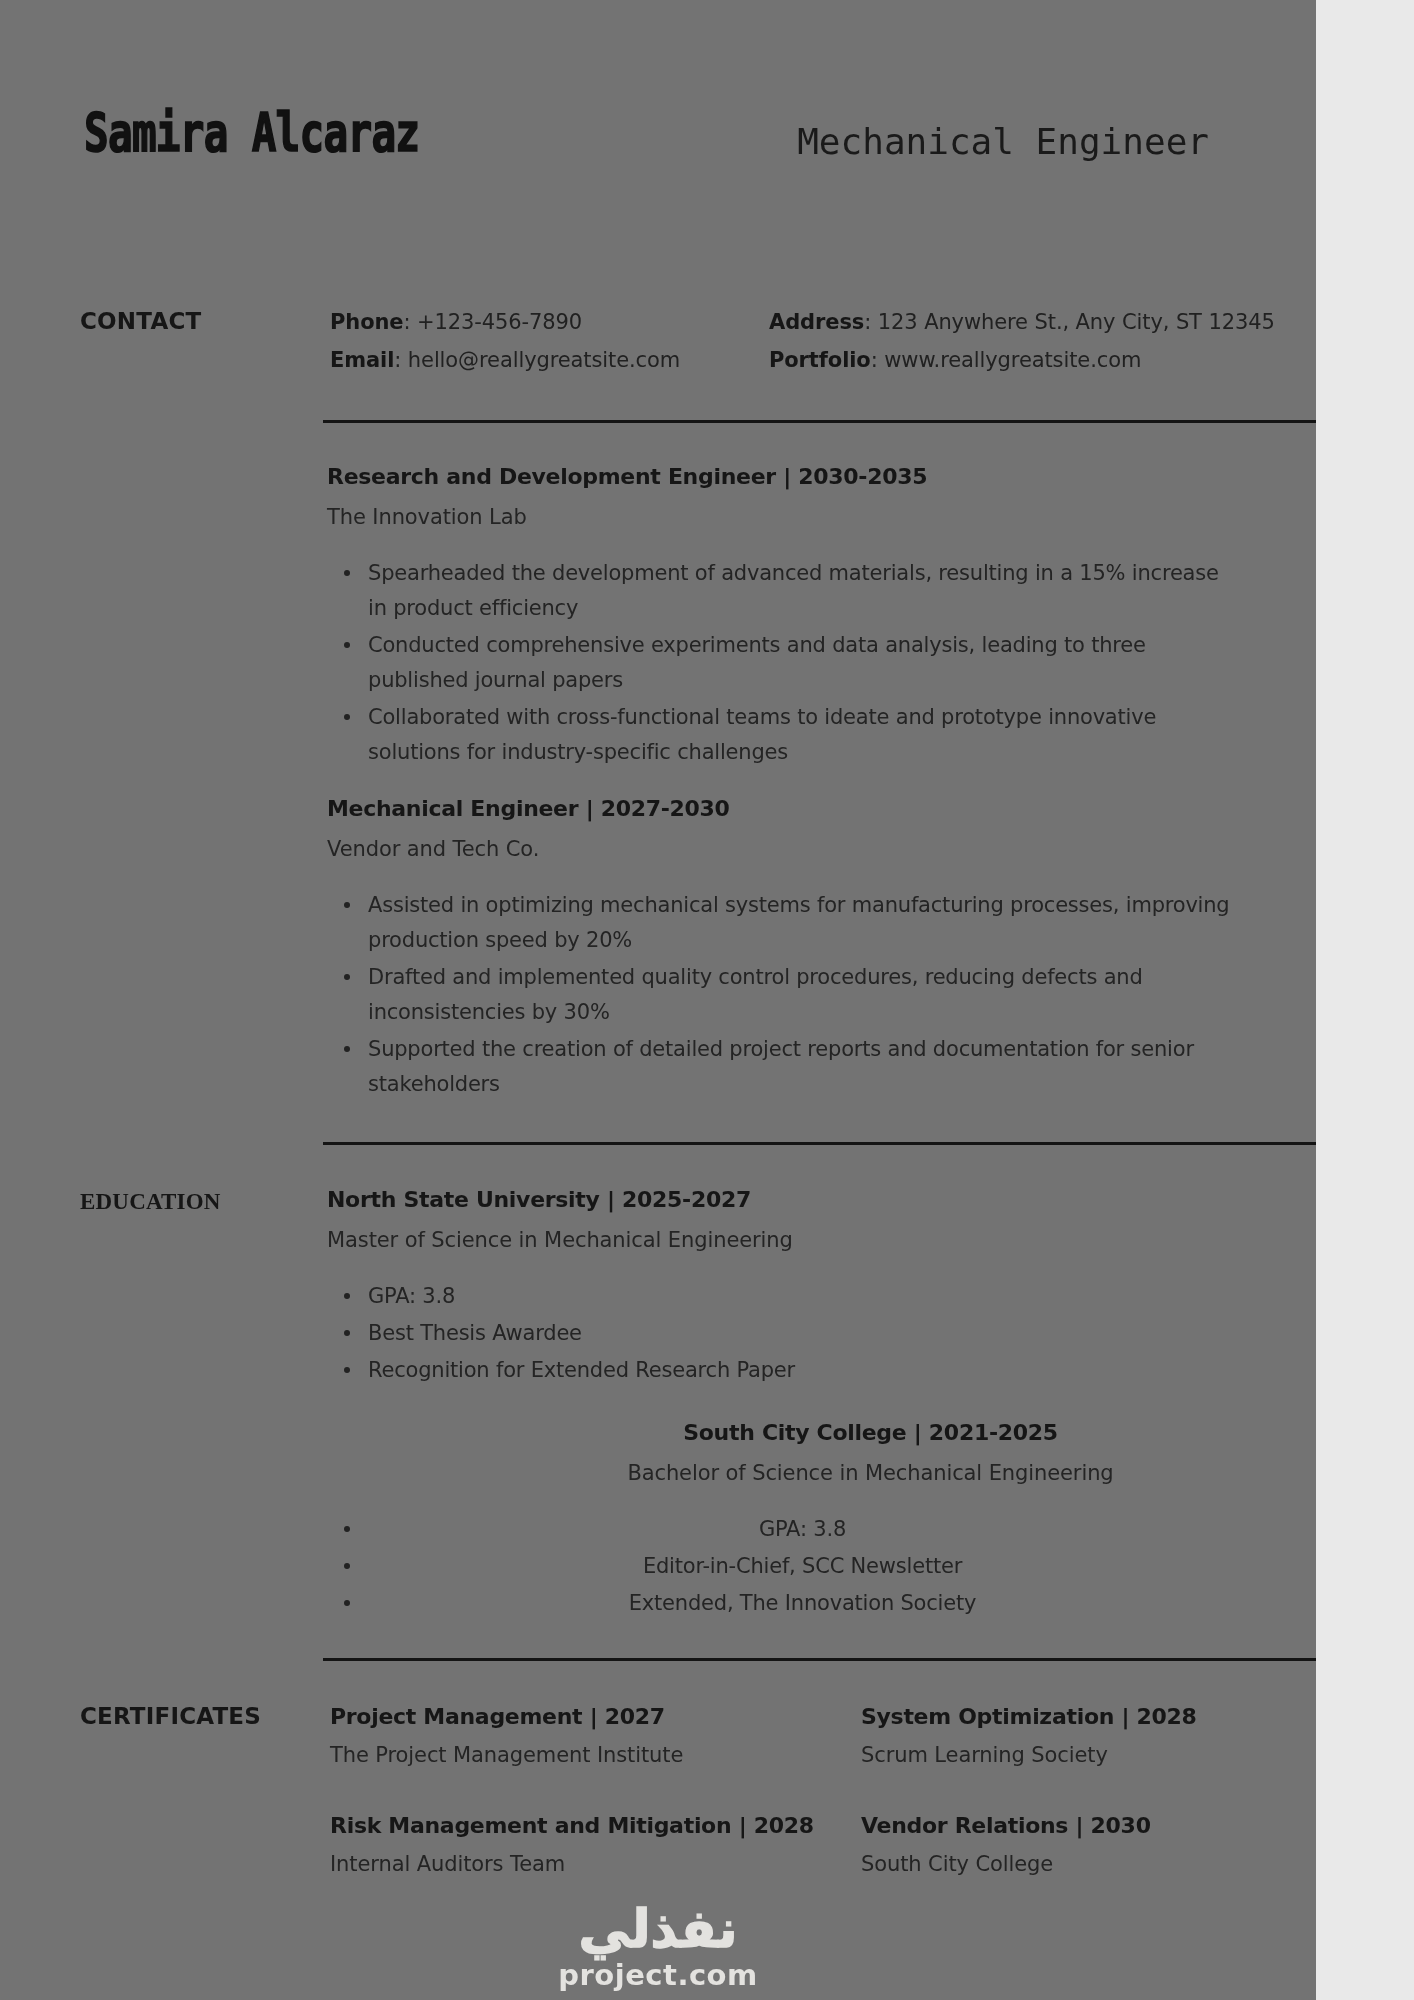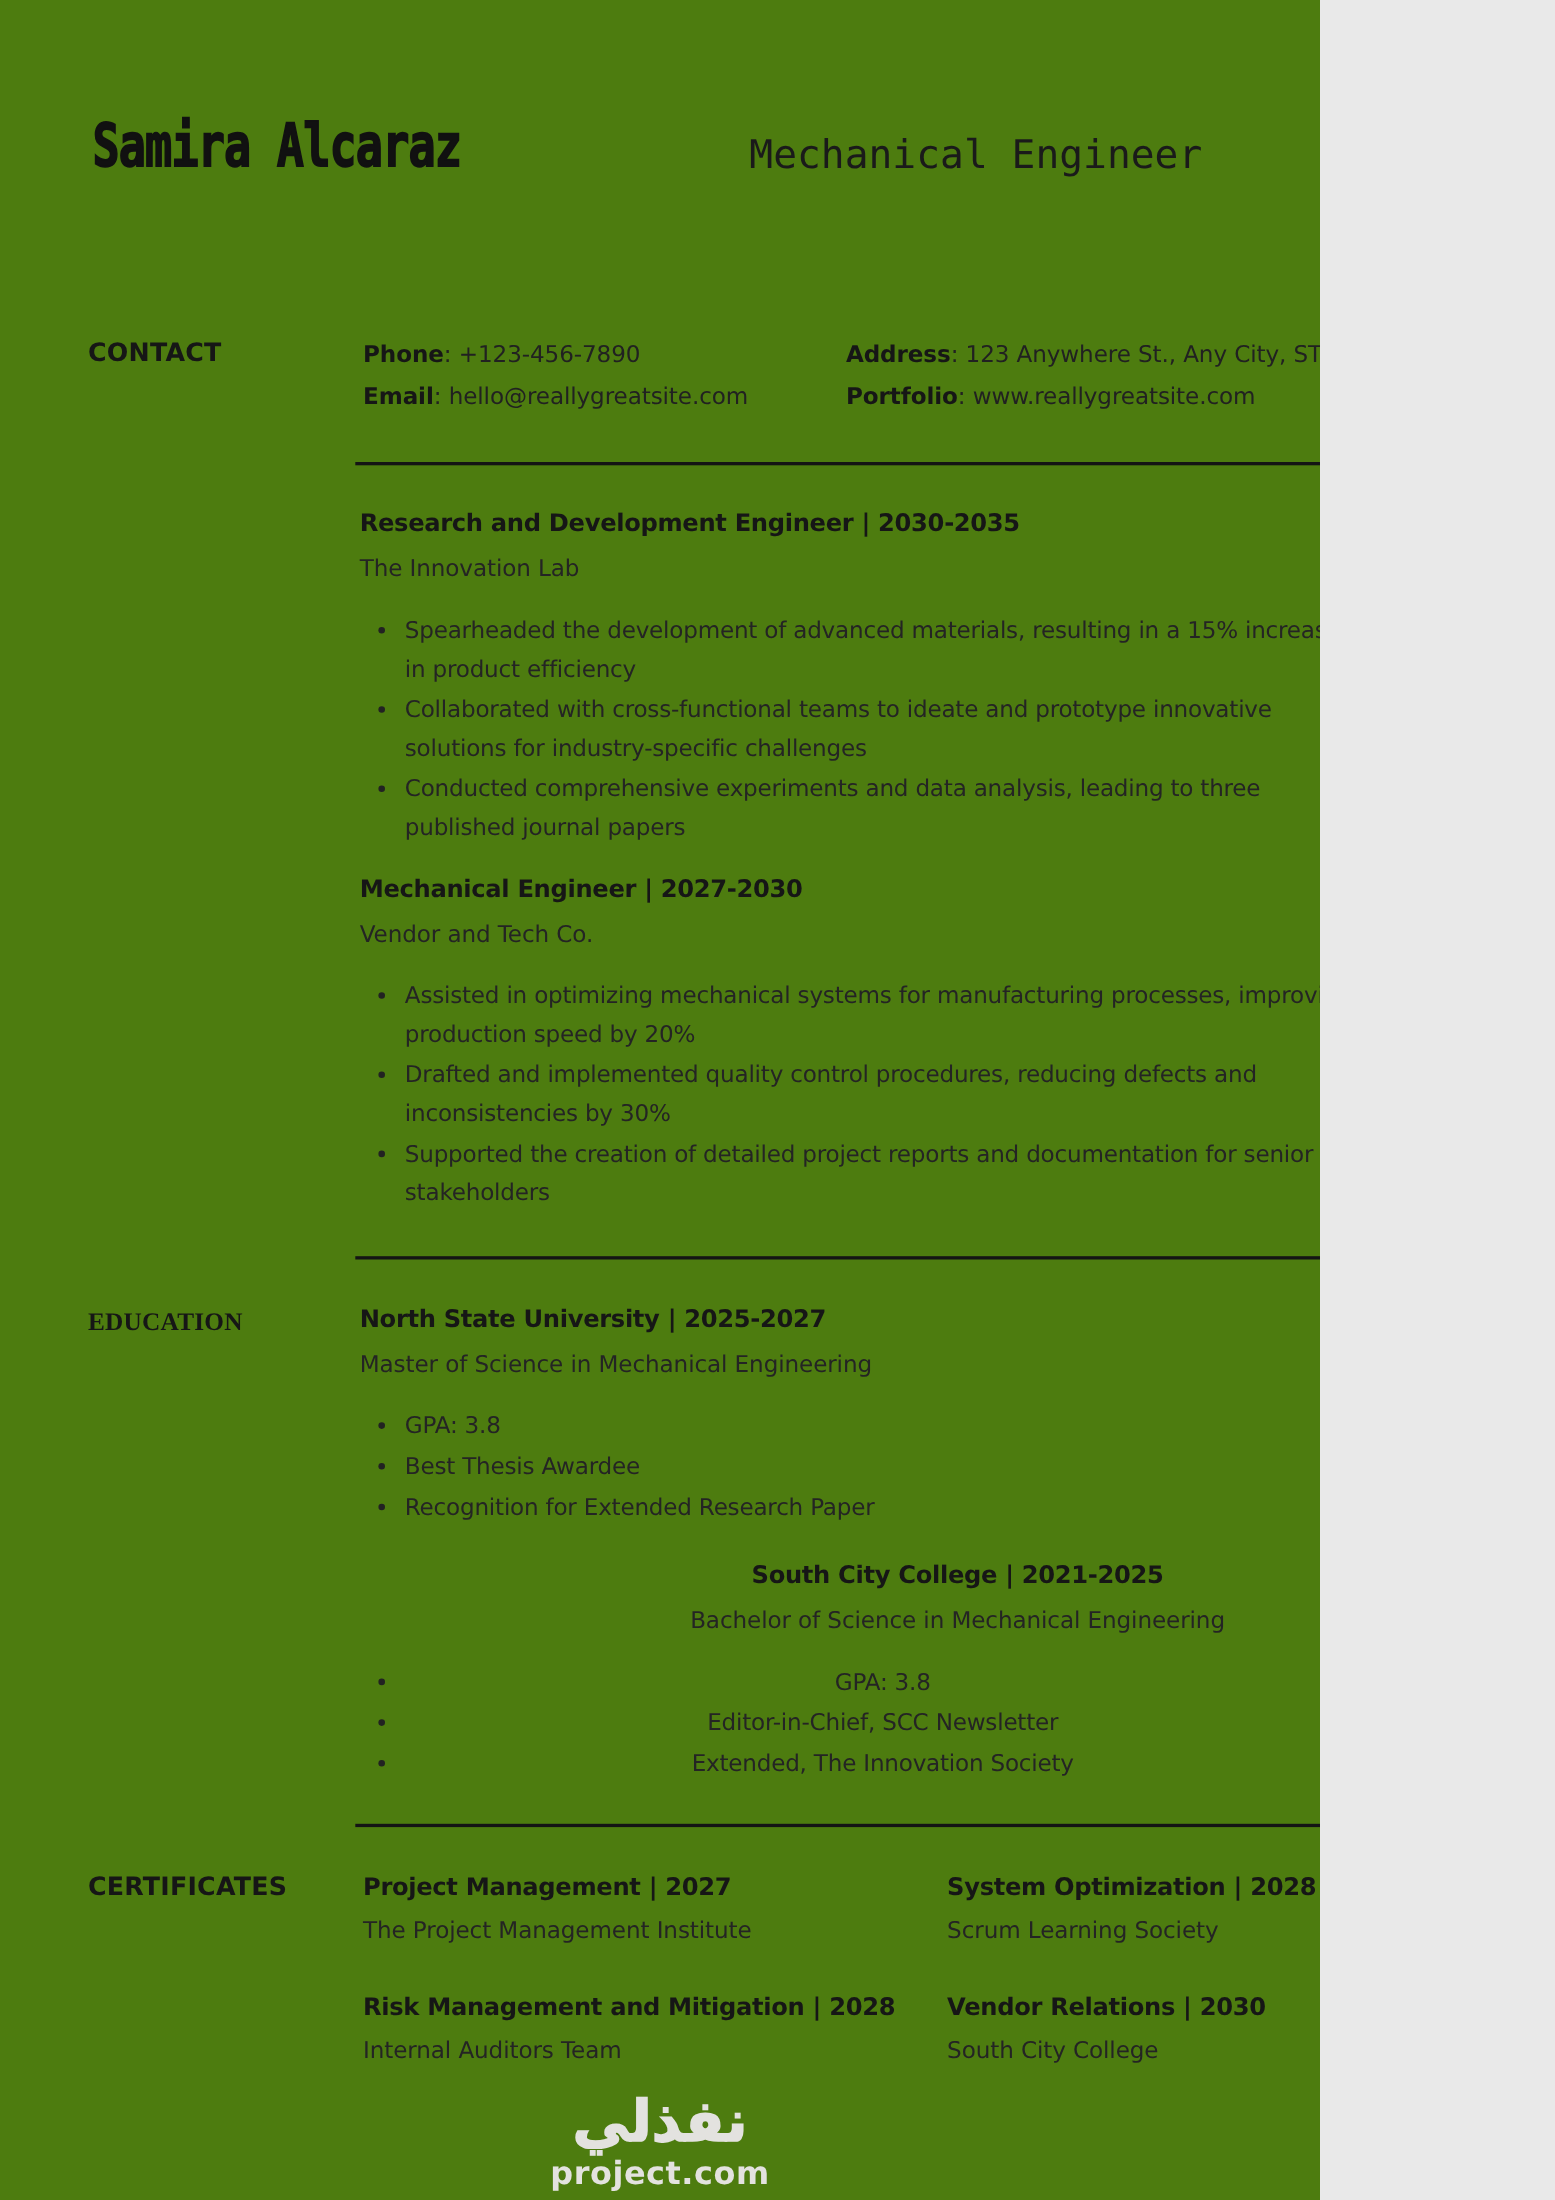--- a/index.html
+++ b/index.html
@@ -1,19 +1,19 @@
 <!DOCTYPE html>
 <html><head>
 <meta charset="utf-8">
 <style>
   html,body{margin:0;padding:0;background:#e9e9e9;}
   .page{
     position:relative;
-    width:1200px;height:2000px;
-    background:#4d7c0f;
+    width:1316px;height:2000px;
+    background:#737373;
     font-family:"DejaVu Sans", sans-serif;
     color:#212121;
     overflow:hidden;
   }
   
   .name{
     position:absolute;left:84px;top:106px;
     font-family:"DejaVu Sans Mono", monospace;
     font-size:54px;line-height:54px;font-weight:bold;
     color:#111;
@@ -128,22 +128,22 @@
 
   <div class="rule rule1"></div>
 
   <div class="content blk-exp">
 
     <div>
       <div class="h">Research and Development Engineer | 2030-2035</div>
       <div class="sub">The Innovation Lab</div>
       <ul class="bullets">
         <li><span class="dot"></span><span>Spearheaded the development of advanced materials, resulting in a 15% increase in product efficiency</span></li>
+        <li><span class="dot"></span><span>Conducted comprehensive experiments and data analysis, leading to three published journal papers</span></li>
         <li><span class="dot"></span><span>Collaborated with cross-functional teams to ideate and prototype innovative solutions for industry-specific challenges</span></li>
-        <li><span class="dot"></span><span>Conducted comprehensive experiments and data analysis, leading to three published journal papers</span></li>
       </ul>
     </div>
 
     <div class="job2">
       <div class="h">Mechanical Engineer | 2027-2030</div>
       <div class="sub">Vendor and Tech Co.</div>
       <ul class="bullets">
         <li><span class="dot"></span><span>Assisted in optimizing mechanical systems for manufacturing processes, improving production speed by 20%</span></li>
         <li><span class="dot"></span><span>Drafted and implemented quality control procedures, reducing defects and inconsistencies by 30%</span></li>
         <li><span class="dot"></span><span>Supported the creation of detailed project reports and documentation for senior stakeholders</span></li>

